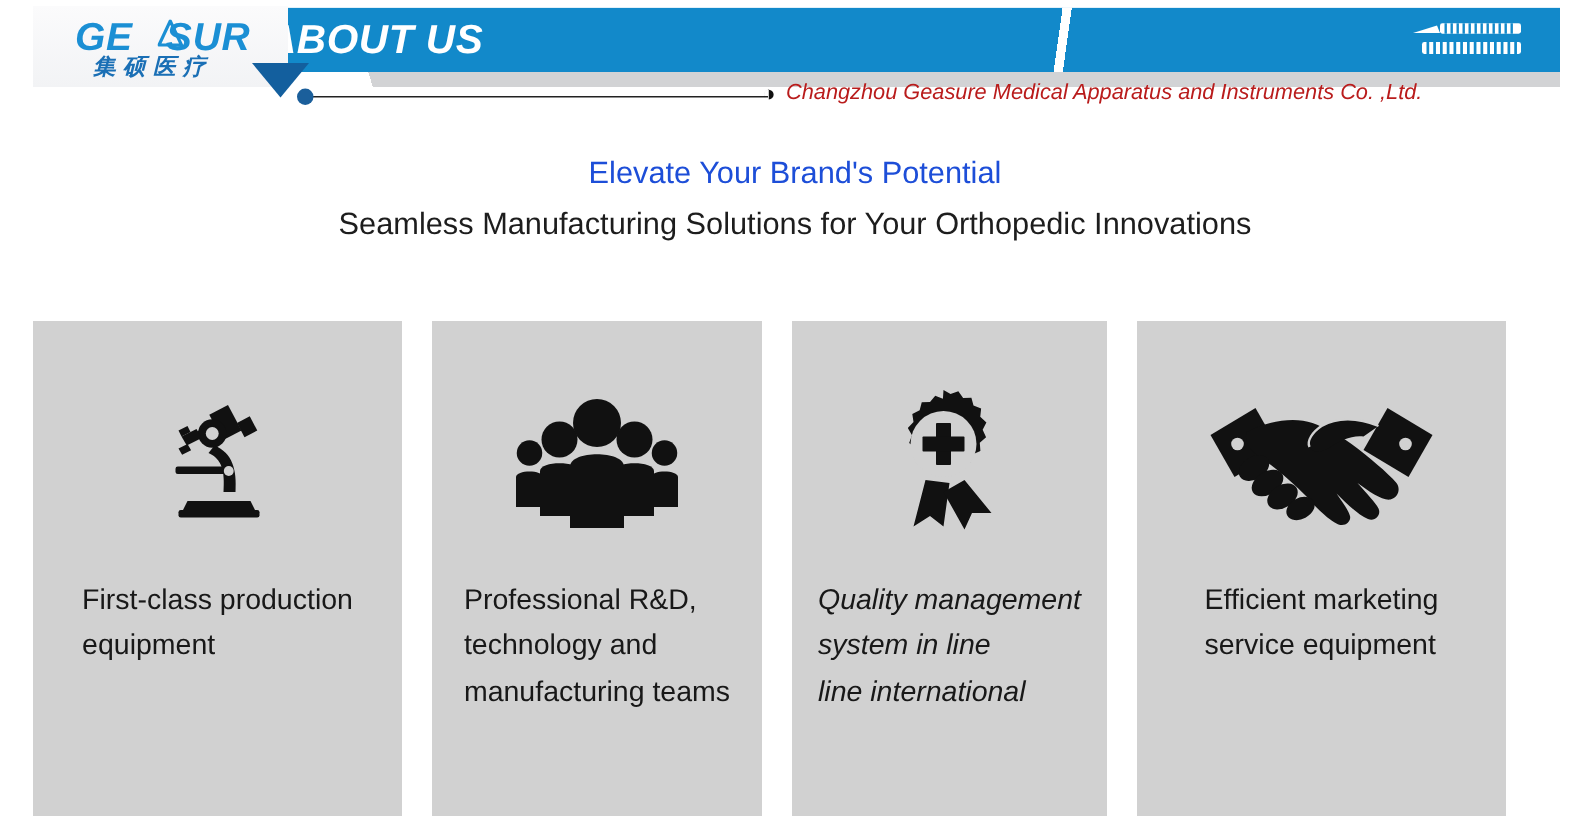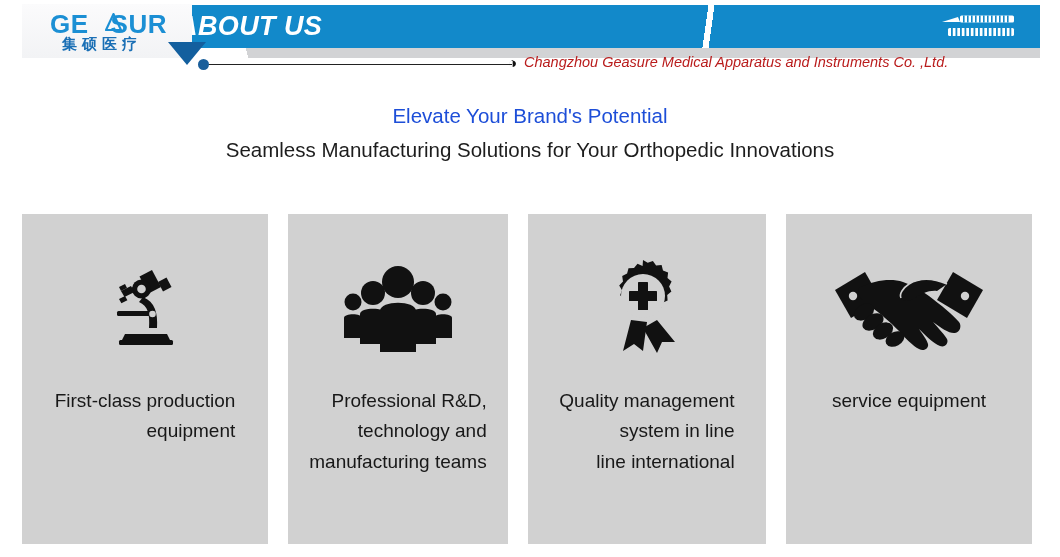--- a/index.html
+++ b/index.html
@@ -13,20 +13,21 @@
   .page { position: relative; width: 1060px; height: 557px; background: #fff; }
 
   
   .header { position: absolute; left: 0; top: 0; width: 1060px; height: 82px; }
 
   .logo-plate {
     position: absolute; left: 22px; top: 4px;
     width: 170px; height: 54px;
     background: linear-gradient(180deg,#fbfbfc 0%,#f2f3f5 100%);
     z-index: 4;
+    font-style: italic;
   }
   .logo-word {
     position: absolute; left: 28px; top: 5px;
     font-size: 26px; font-weight: 700; letter-spacing: .5px;
     color: #1b8fd4; white-space: nowrap;
   }
   .logo-drop {
     position: absolute; left: 83px; top: 9px;
     width: 17px; height: 19px;
   }
@@ -110,27 +111,27 @@
     width: 1018px; height: 330px;
     display: flex; gap: 20px;
   }
   .card {
     background: #d1d1d1;
     display: flex; flex-direction: column; align-items: center;
     padding-top: 38px;
   }
   .card.c1 { width: 246px; }
   .card.c2 { width: 220px; }
-  .card.c3 { width: 238px; }
+  .card.c3 { width: 210px; font-style: italic; }
   .card.c4 { width: 246px; }
 
   .card-icon { height: 112px; display: flex; align-items: center; justify-content: center; }
   .card-text {
     margin-top: 22px; padding: 0 10px;
-    text-align: right; font-size: 19px; color: #181818; line-height: 1.6;
+    text-align: left; font-size: 19px; color: #181818; line-height: 1.6;
   }
 
   svg { display: block; }
 </style>
 </head>
 <body>
 
 <div class="page">
 
   <div class="header">
@@ -321,18 +322,19 @@
             <ellipse cx="44" cy="62" rx="11.5" ry="7.5" transform="rotate(-32 44 62)"></ellipse>
             <ellipse cx="54" cy="71" rx="11" ry="7.5" transform="rotate(-32 54 71)"></ellipse>
             <ellipse cx="66" cy="79" rx="10" ry="7" transform="rotate(-28 66 79)"></ellipse>
           </g>
           <circle cx="24" cy="36" r="4.2" fill="#d1d1d1"></circle>
           <circle cx="136" cy="36" r="4.2" fill="#d1d1d1"></circle>
           <path d="M118 24 C104 18, 90 18, 80 24 C74 28, 70 34, 72 38" fill="none" stroke="#d1d1d1" stroke-width="1.6"></path>
         </svg>
       </div>
       <div class="card-text">
+        <div>Efficient marketing</div>
         <div>service equipment</div>
       </div>
     </div>
 
   </div>
 </div>
 
 </body></html>

